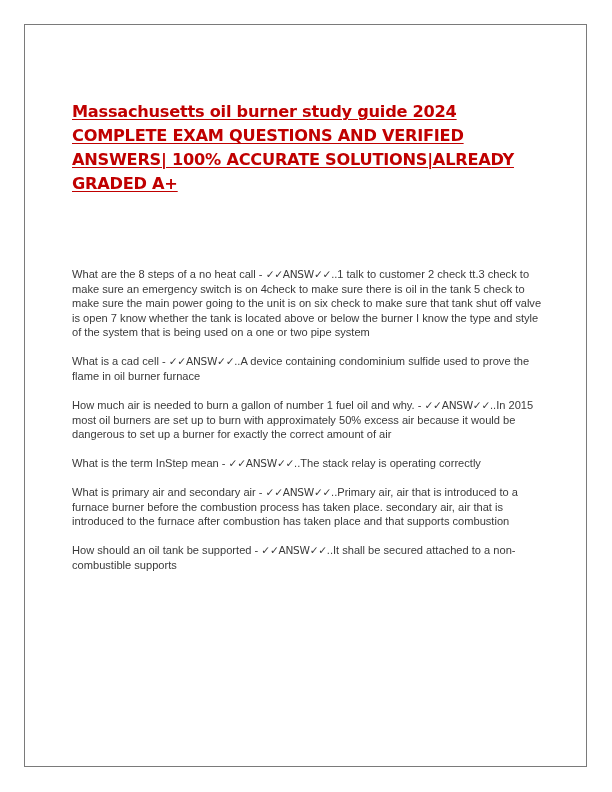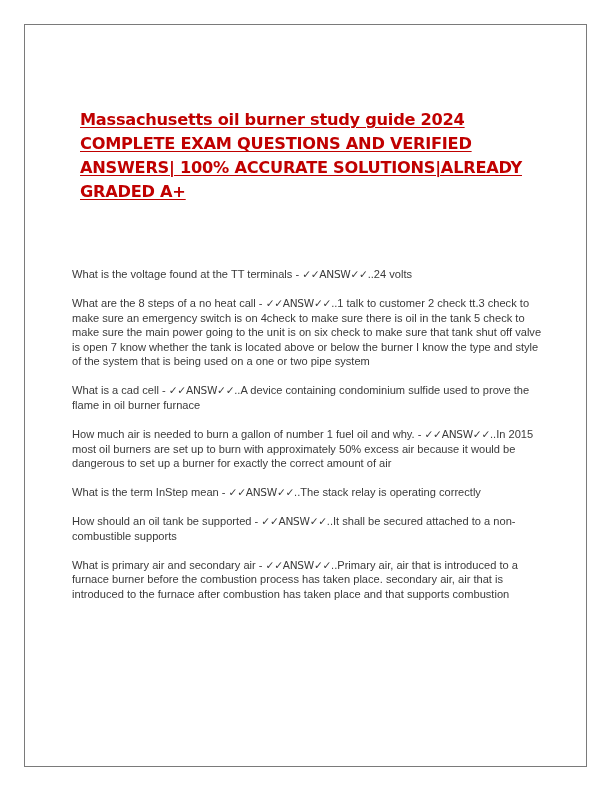--- a/index.html
+++ b/index.html
@@ -21,21 +21,21 @@
       height: 743px;
       border: 1px solid #7a7a7a;
       box-sizing: border-box;
       background: #ffffff;
     }
     .title {
       position: absolute;
       left: 72px;
       top: 100px;
       width: 470px;
-      margin: 8px;
+      margin: 0;
       font-family: "DejaVu Sans", sans-serif;
       font-weight: bold;
       font-size: 16.2px;
       line-height: 24px;
       color: #c00000;
       text-decoration: underline;
       text-decoration-thickness: 1px;
       text-underline-offset: 2px;
       letter-spacing: -0.25px;
     }
@@ -64,33 +64,30 @@
   </style>
 </head>
 <body>
 
 <div class="page-frame"></div>
 
 <h1 class="title">Massachusetts oil burner study guide 2024 COMPLETE EXAM QUESTIONS AND VERIFIED ANSWERS| 100% ACCURATE SOLUTIONS|ALREADY GRADED A+</h1>
 
 <div class="qa-list">
   <p class="qa-item">
-    <span class="q">What is the voltage found at the TT terminals</span><span class="sep"> - </span><span class="marker">✓✓ANSW✓✓</span><span class="a">..24 volts</span>
-  </p>
-  <p class="qa-item">
     <span class="q">What are the 8 steps of a no heat call</span><span class="sep"> - </span><span class="marker">✓✓ANSW✓✓</span><span class="a">..1 talk to customer 2 check tt.3 check to make sure an emergency switch is on 4check to make sure there is oil in the tank 5 check to make sure the main power going to the unit is on six check to make sure that tank shut off valve is open 7 know whether the tank is located above or below the burner I know the type and style of the system that is being used on a one or two pipe system</span>
   </p>
   <p class="qa-item">
     <span class="q">What is a cad cell</span><span class="sep"> - </span><span class="marker">✓✓ANSW✓✓</span><span class="a">..A device containing condominium sulfide used to prove the flame in oil burner furnace</span>
   </p>
   <p class="qa-item">
     <span class="q">How much air is needed to burn a gallon of number 1 fuel oil and why.</span><span class="sep"> - </span><span class="marker">✓✓ANSW✓✓</span><span class="a">..In 2015 most oil burners are set up to burn with approximately 50% excess air because it would be dangerous to set up a burner for exactly the correct amount of air</span>
   </p>
   <p class="qa-item">
     <span class="q">What is the term InStep mean</span><span class="sep"> - </span><span class="marker">✓✓ANSW✓✓</span><span class="a">..The stack relay is operating correctly</span>
   </p>
   <p class="qa-item">
-    <span class="q">How should an oil tank be supported</span><span class="sep"> - </span><span class="marker">✓✓ANSW✓✓</span><span class="a">..It shall be secured attached to a non-combustible supports</span>
+    <span class="q">What is primary air and secondary air</span><span class="sep"> - </span><span class="marker">✓✓ANSW✓✓</span><span class="a">..Primary air, air that is introduced to a furnace burner before the combustion process has taken place. secondary air, air that is introduced to the furnace after combustion has taken place and that supports combustion</span>
   </p>
   <p class="qa-item">
-    <span class="q">What is primary air and secondary air</span><span class="sep"> - </span><span class="marker">✓✓ANSW✓✓</span><span class="a">..Primary air, air that is introduced to a furnace burner before the combustion process has taken place. secondary air, air that is introduced to the furnace after combustion has taken place and that supports combustion</span>
+    <span class="q">How should an oil tank be supported</span><span class="sep"> - </span><span class="marker">✓✓ANSW✓✓</span><span class="a">..It shall be secured attached to a non-combustible supports</span>
   </p>
 </div>
 
 </body></html>

